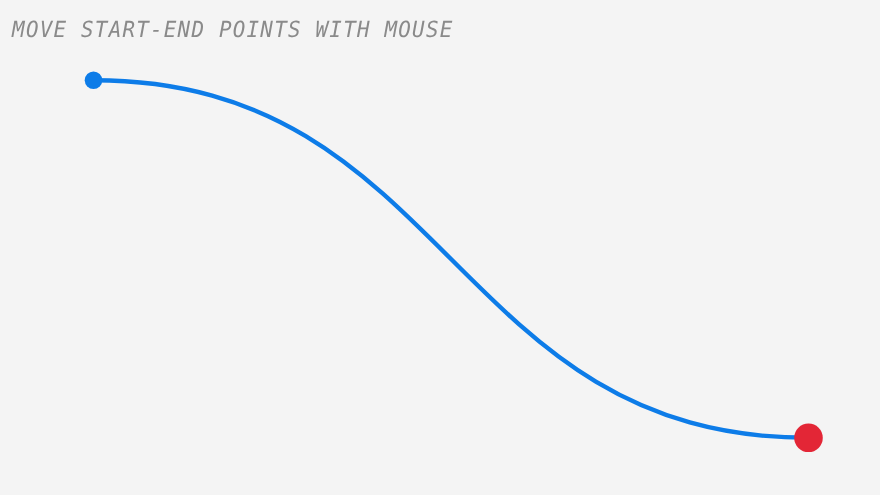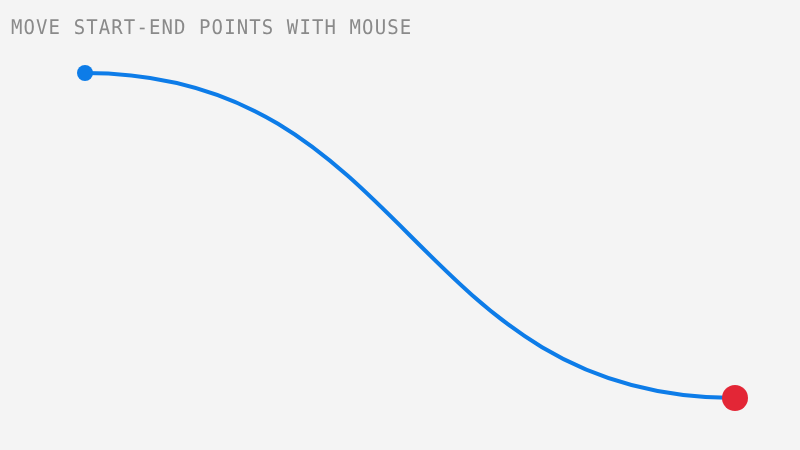--- a/index.html
+++ b/index.html
@@ -11,20 +11,21 @@
     width: 800px;
     height: 450px;
     overflow: hidden;
     font-family: "DejaVu Sans Mono", "Liberation Mono", monospace;
   }
   #app {
     position: relative;
     width: 800px;
     height: 450px;
     background: #f4f4f4;
+    font-style: italic;
   }
   #canvas-stage {
     position: absolute;
     inset: 0;
     width: 800px;
     height: 450px;
     display: block;
   }
   #title {
     position: absolute;

